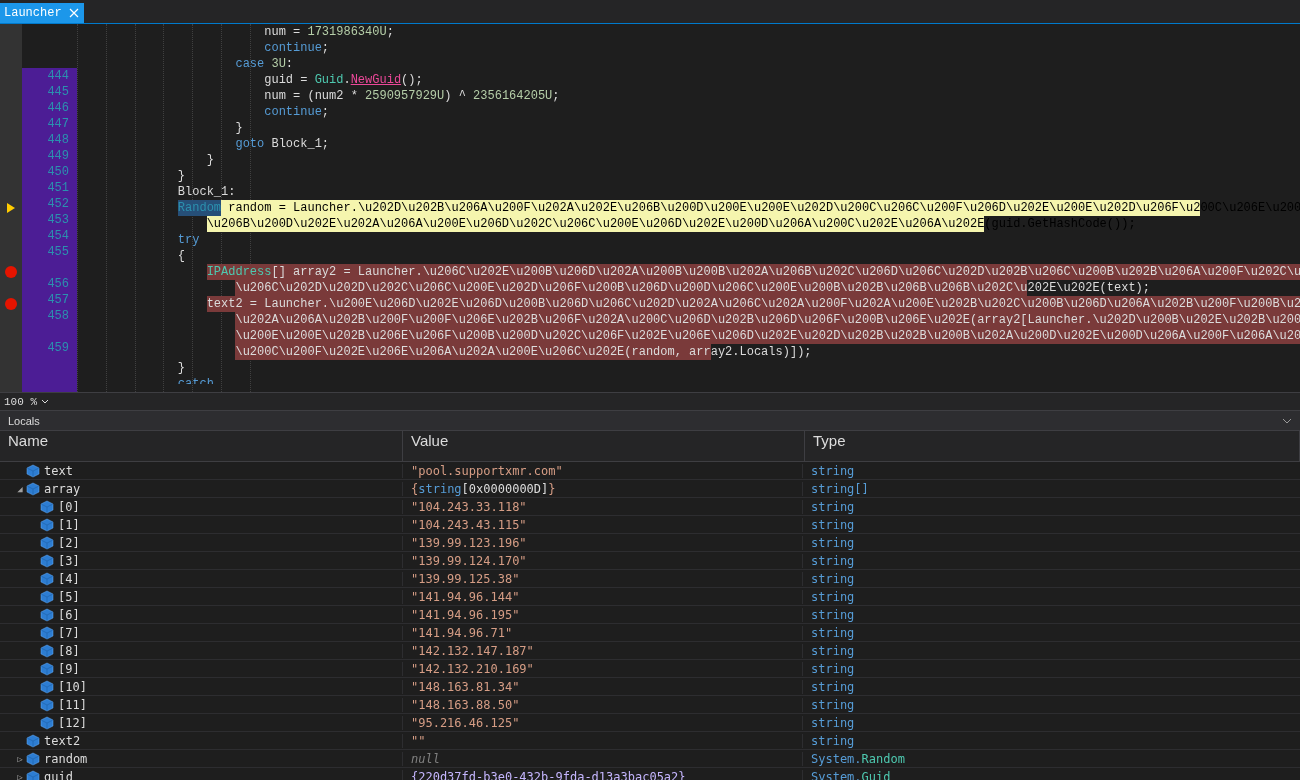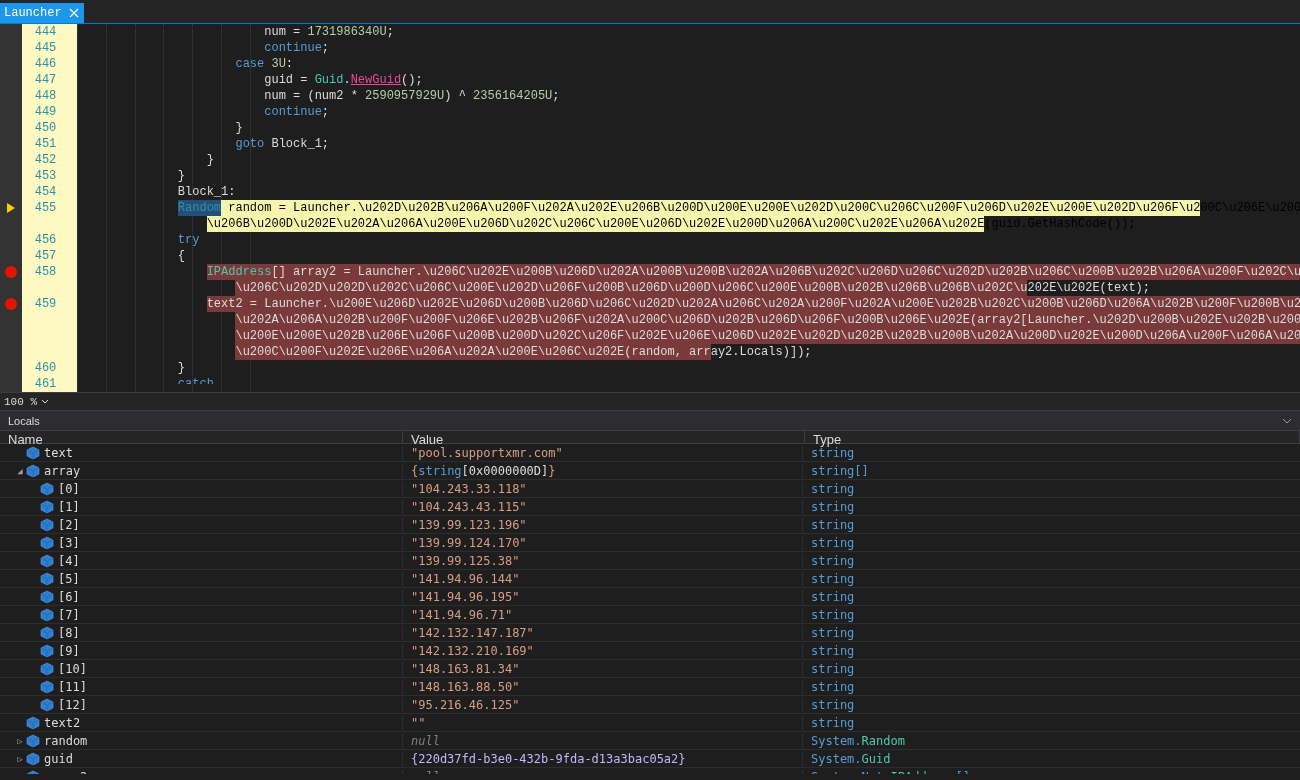--- a/index.html
+++ b/index.html
@@ -4,21 +4,21 @@
 <style>
 * { margin: 0; padding: 0; box-sizing: border-box; }
 body { font-family: Consolas, 'Courier New', monospace; font-size: 12px; background: #1e1e1e; color: #dcdcdc; overflow: hidden; width: 1300px; height: 780px; }
 
 .tab-bar { height: 24px; background: #252526; border-bottom: 1px solid #007acc; display: flex; align-items: center; }
 .tab { height: 20px; padding: 2px 4px; background: #1c97ea; color: #fff; display: flex; align-items: center; gap: 6px; margin-top: 2px; }
 .tab .close { width: 12px; height: 12px; display: flex; align-items: center; justify-content: center; cursor: pointer; }
 
 .editor { height: 368px; display: flex; background: #1e1e1e; overflow: hidden; position: relative; }
 .margin-col { width: 22px; background: #333333; flex-shrink: 0; }
-.gutter { width: 55px; text-align: center; color: #2b91af; background: #fef9c3; flex-shrink: 0; padding-right: 8px; }
+.gutter { width: 55px; text-align: right; color: #2b91af; background: #4c1d95; flex-shrink: 0; padding-right: 8px; margin-top: 44px; }
 .code-col { flex: 1; position: relative; overflow: hidden; }
 .code-line { height: 16px; line-height: 16px; white-space: pre; position: relative; }
 .code-content { position: absolute; left: 0; top: 0; }
 .guides { position: absolute; left: 0; top: 0; bottom: 0; }
 .guide { position: absolute; top: 0; width: 1px; height: 100%; border-left: 1px dotted #404040; }
 
 .margin-cell { height: 16px; display: flex; align-items: center; justify-content: center; }
 .bp { width: 12px; height: 12px; background: #e51400; border-radius: 50%; }
 .arrow { width: 0; height: 0; border-top: 5px solid transparent; border-bottom: 5px solid transparent; border-left: 8px solid #ffcc00; }
 
@@ -38,21 +38,21 @@
 .hl-red-bg { position: absolute; background: #7a3a3a; height: 16px; }
 .sel-bg { position: absolute; background: #264f78; height: 16px; }
 
 .zoom-bar { height: 18px; background: #252526; border-top: 1px solid #3e3e42; display: flex; align-items: center; padding: 0 4px; }
 .zoom { color: #dcdcdc; font-size: 11px; }
 .zoom-dd { margin-left: 4px; }
 
 .panel-title { height: 20px; background: #2d2d30; border-top: 1px solid #3e3e42; display: flex; align-items: center; padding: 0 8px; color: #dcdcdc; font-family: 'Segoe UI', Arial, sans-serif; font-size: 11px; justify-content: space-between; }
 .panel-title .opts { display: flex; gap: 2px; }
 
-.locals-header { height: 14px; background: #252526; border-top: 1px solid #3e3e42; border-bottom: 1px solid #3e3e42; display: flex; font-family: 'Segoe UI', Arial, sans-serif; font-size: 13px; color: #dcdcdc; }
+.locals-header { height: 32px; background: #252526; border-top: 1px solid #3e3e42; border-bottom: 1px solid #3e3e42; display: flex; font-family: 'Segoe UI', Arial, sans-serif; font-size: 15px; color: #dcdcdc; }
 .col-h { padding: 1px 8px; border-right: 1px solid #3e3e42; }
 .col-name-h { width: 403px; }
 .col-value-h { width: 402px; }
 .col-type-h { flex: 1; }
 
 .locals-body { height: 330px; overflow-y: auto; background: #1e1e1e; font-family: Consolas, monospace; font-size: 12px; }
 .row { height: 18px; display: flex; align-items: center; border-bottom: 1px solid #2d2d30; }
 .col-name { width: 403px; display: flex; align-items: center; color: #dcdcdc; border-right: 1px solid #2d2d30; }
 .col-value { width: 400px; padding-left: 8px; color: #c8c8c8; border-right: 1px solid #2d2d30; white-space: nowrap; overflow: hidden;}
 .col-type { flex: 1; padding-left: 8px; color: #569cd6; max-width: 195px;}

